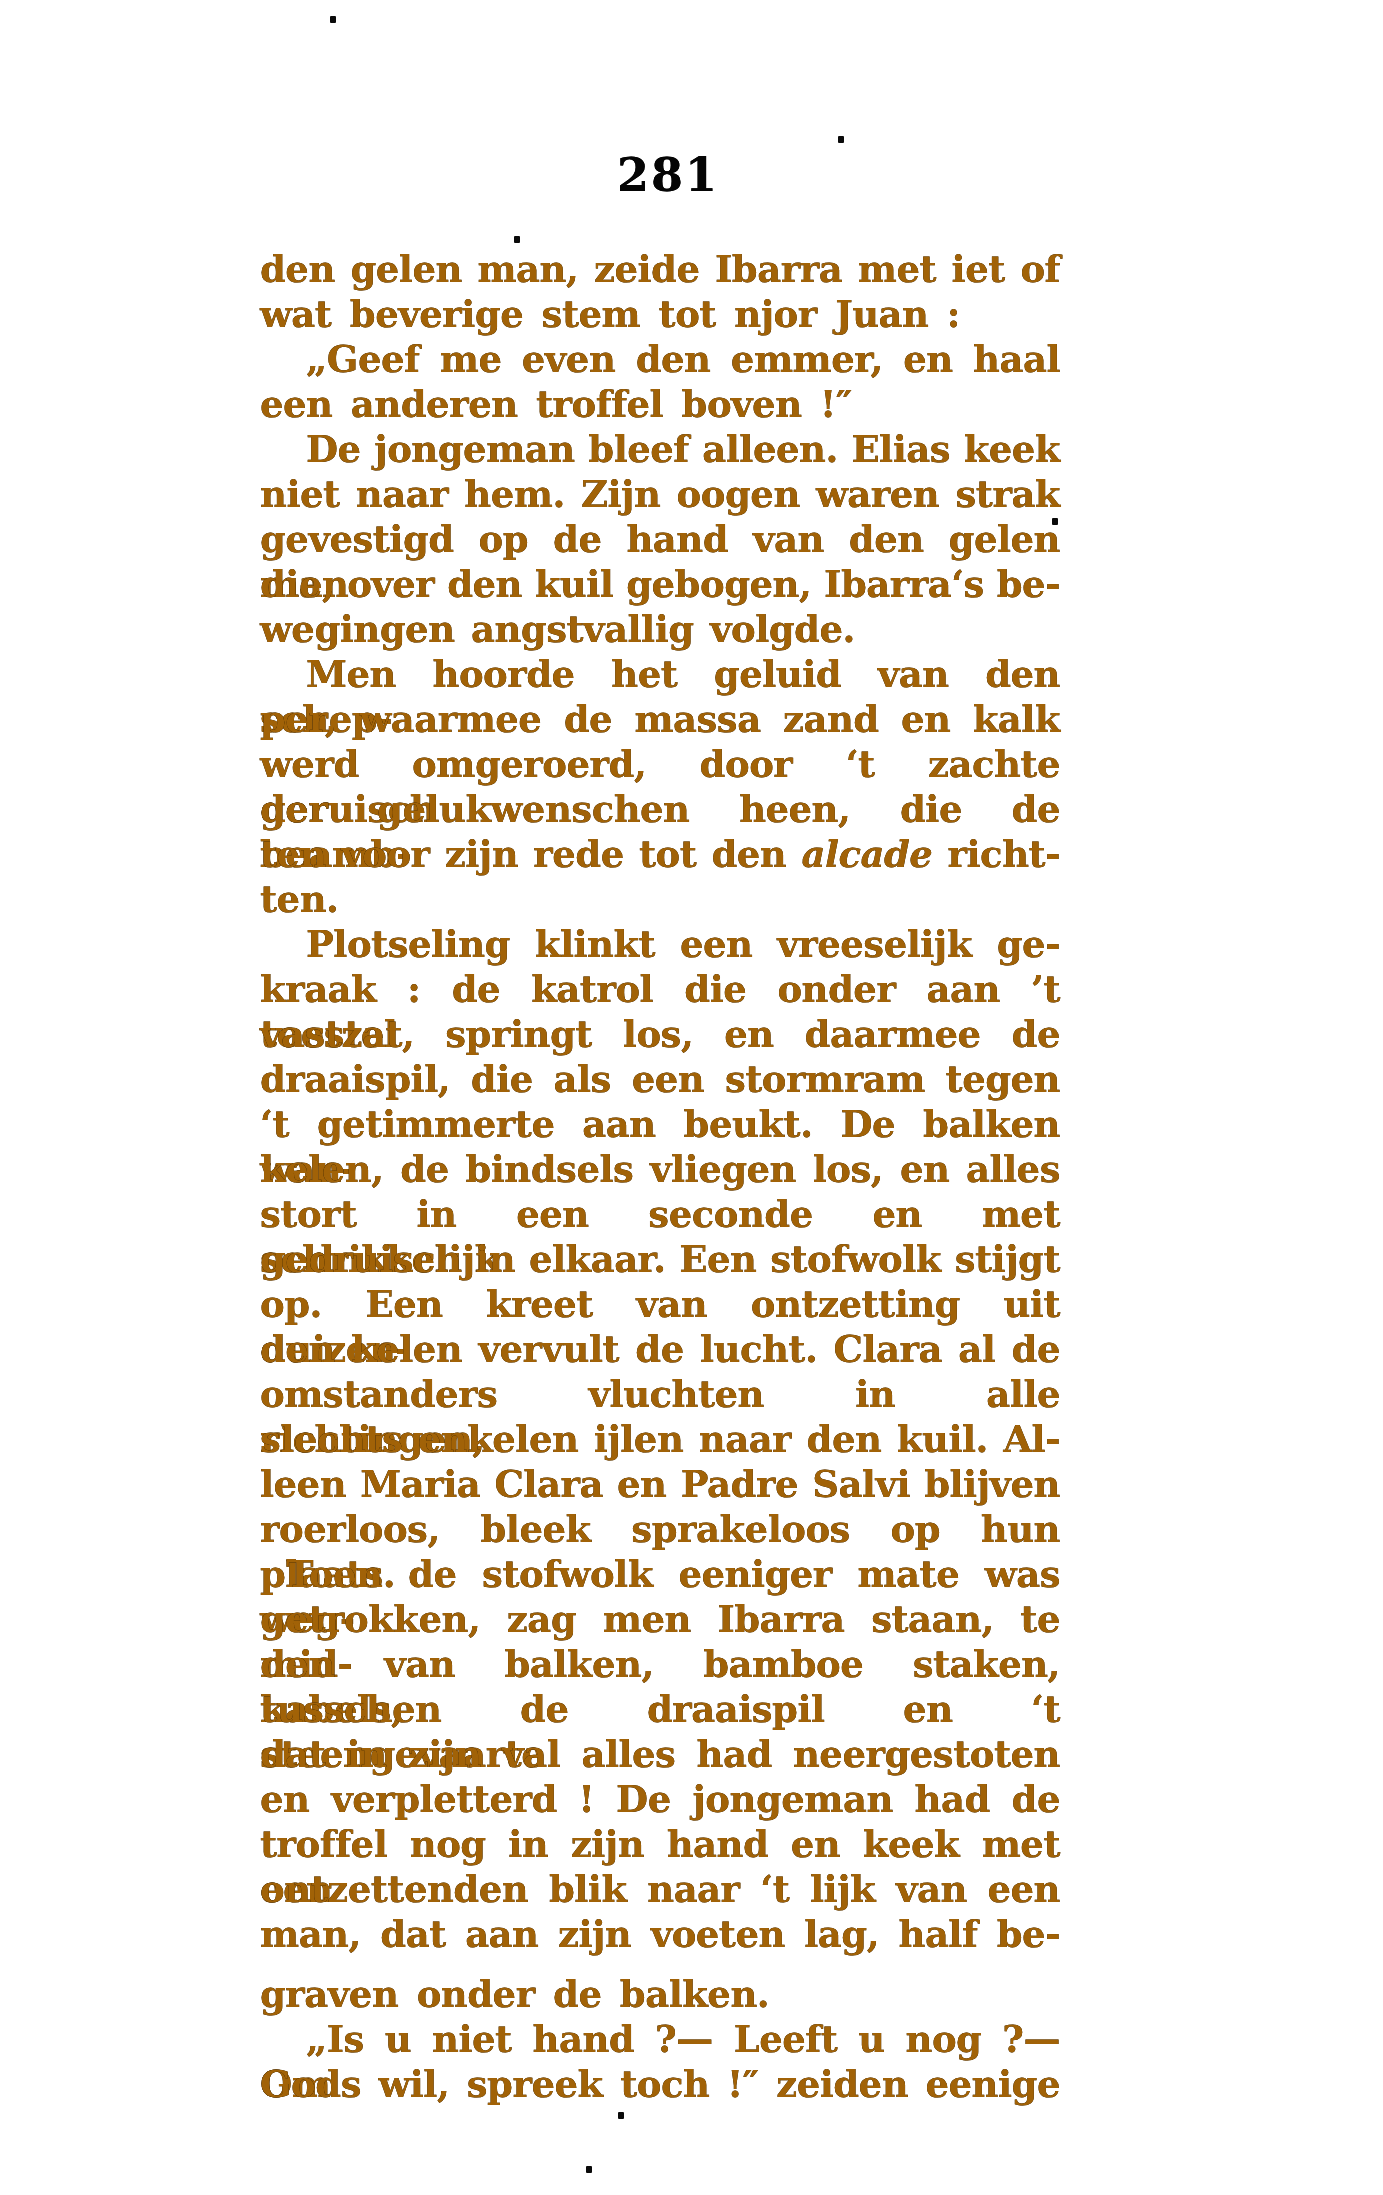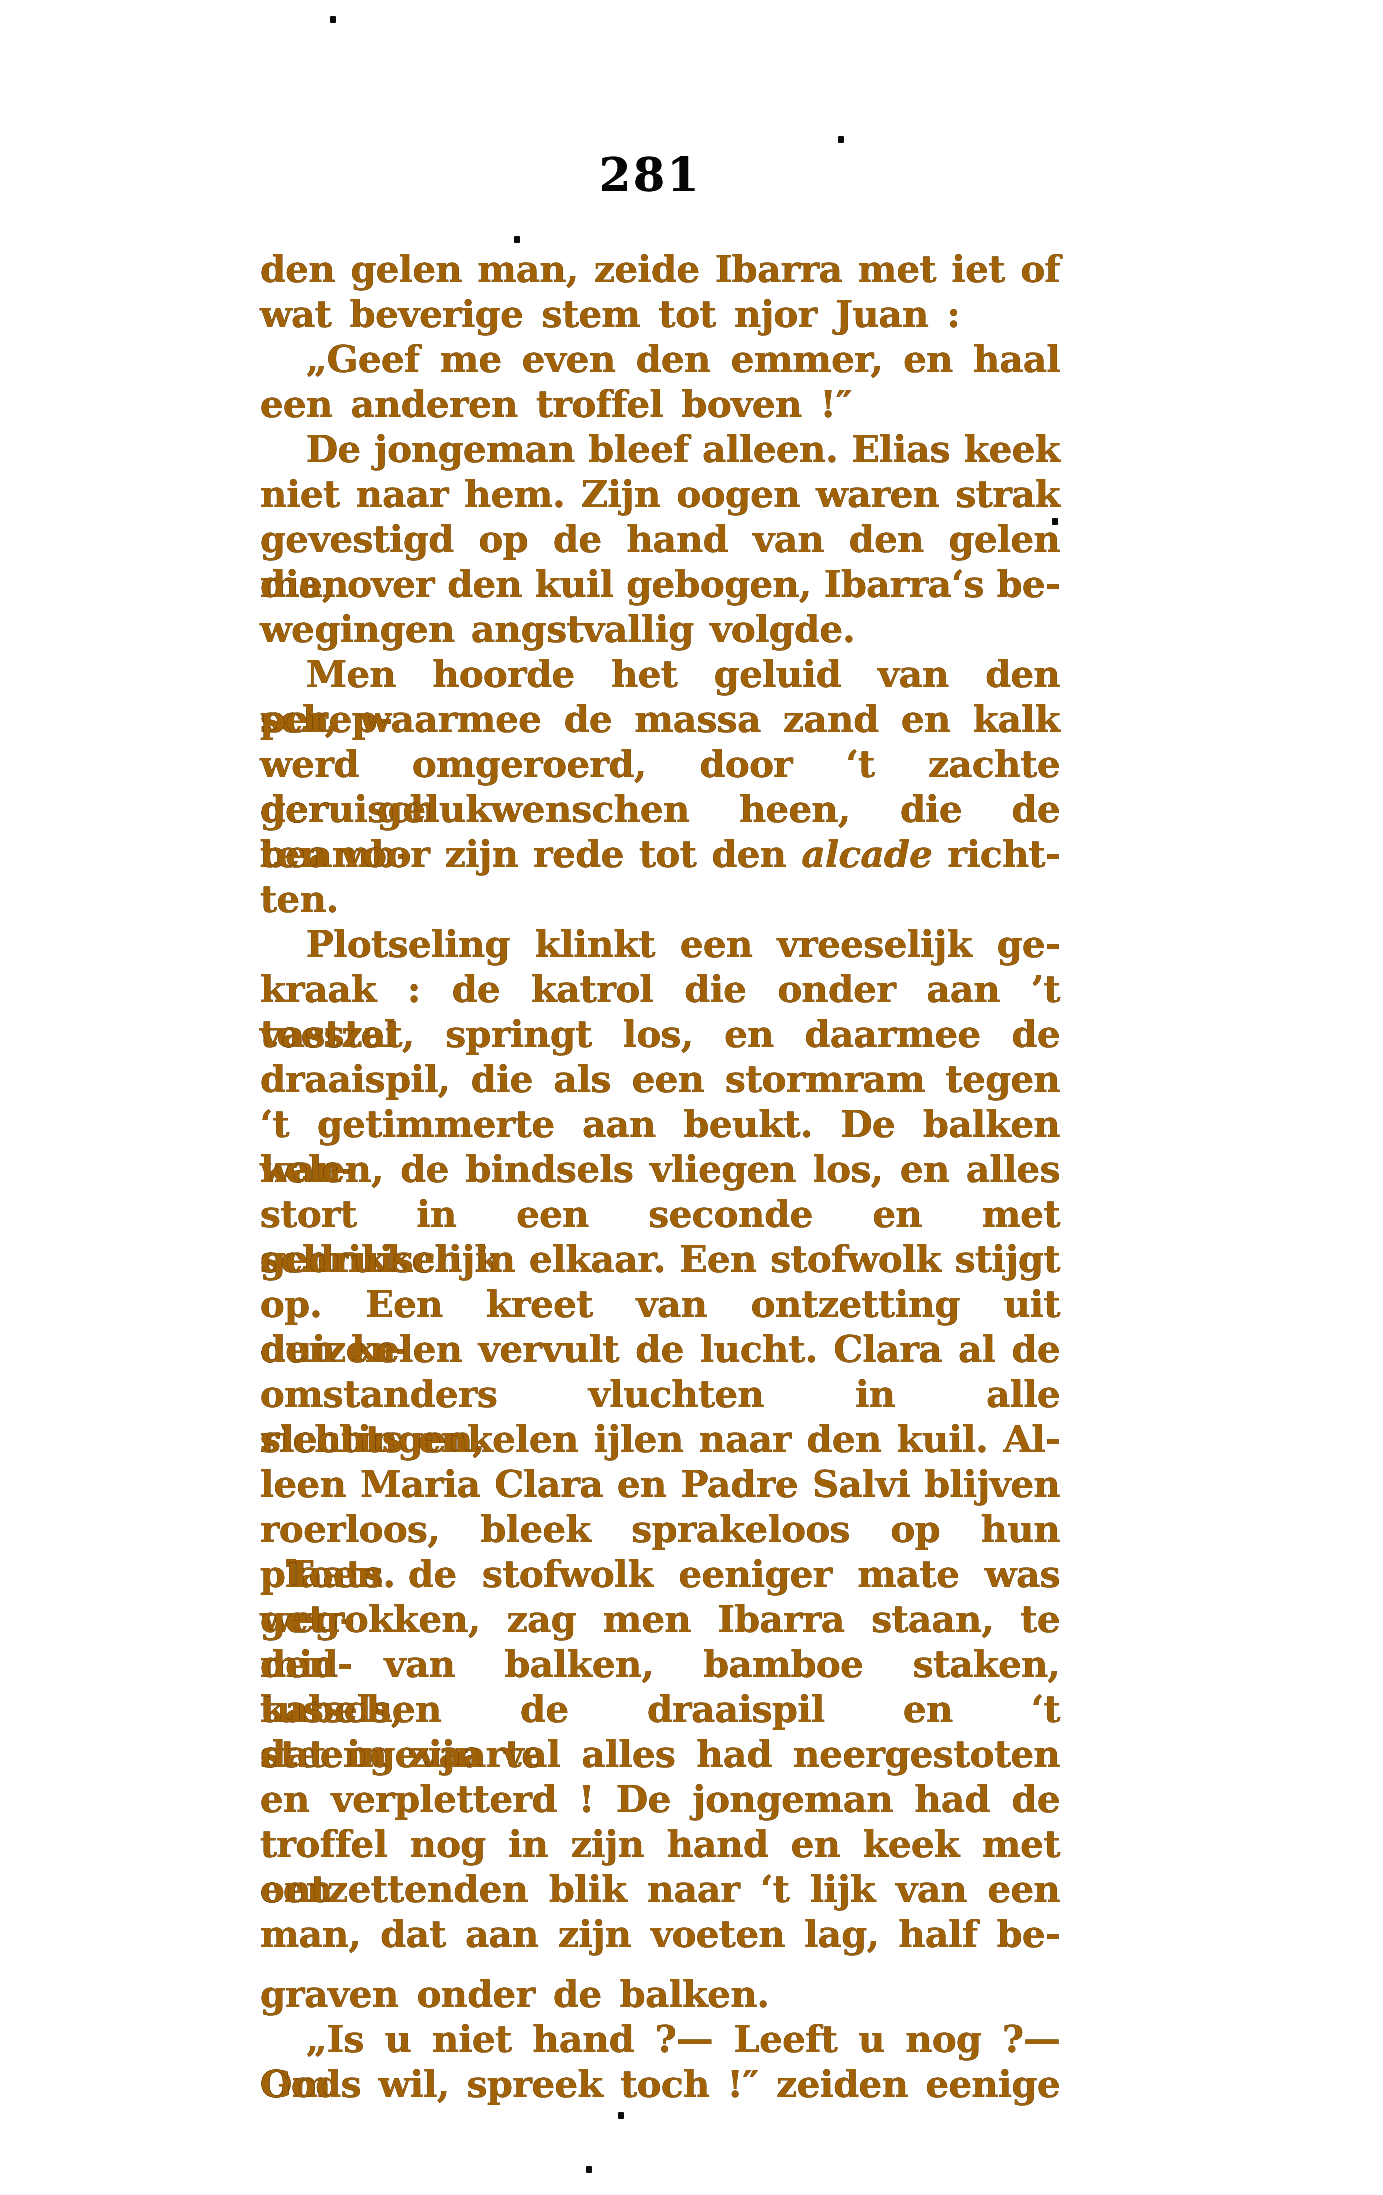--- a/index.html
+++ b/index.html
@@ -12,21 +12,21 @@
     width: 1383px;
     height: 2195px;
     background: #ffffff;
     overflow: hidden;
     font-family: "DejaVu Serif", serif;
     color: #030303;
   }
   .page-number {
     position: absolute;
     top: 148px;
-    left: 250px;
+    left: 268px;
     width: 800px;
     text-align: center;
     font-size: 46px;
     font-weight: 700;
     letter-spacing: 2px;
     color: #050505;
     text-shadow: 0 0 0.6px #000;
   }
   .text-column {
     position: absolute;

